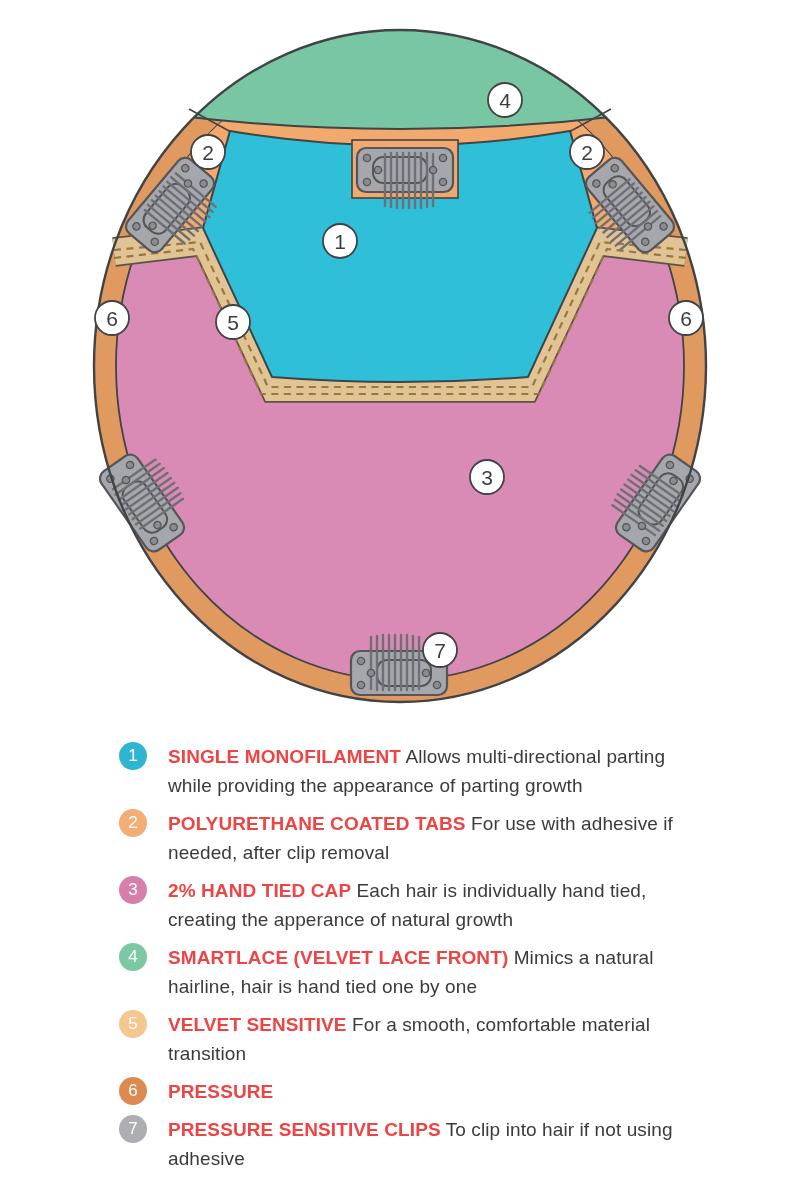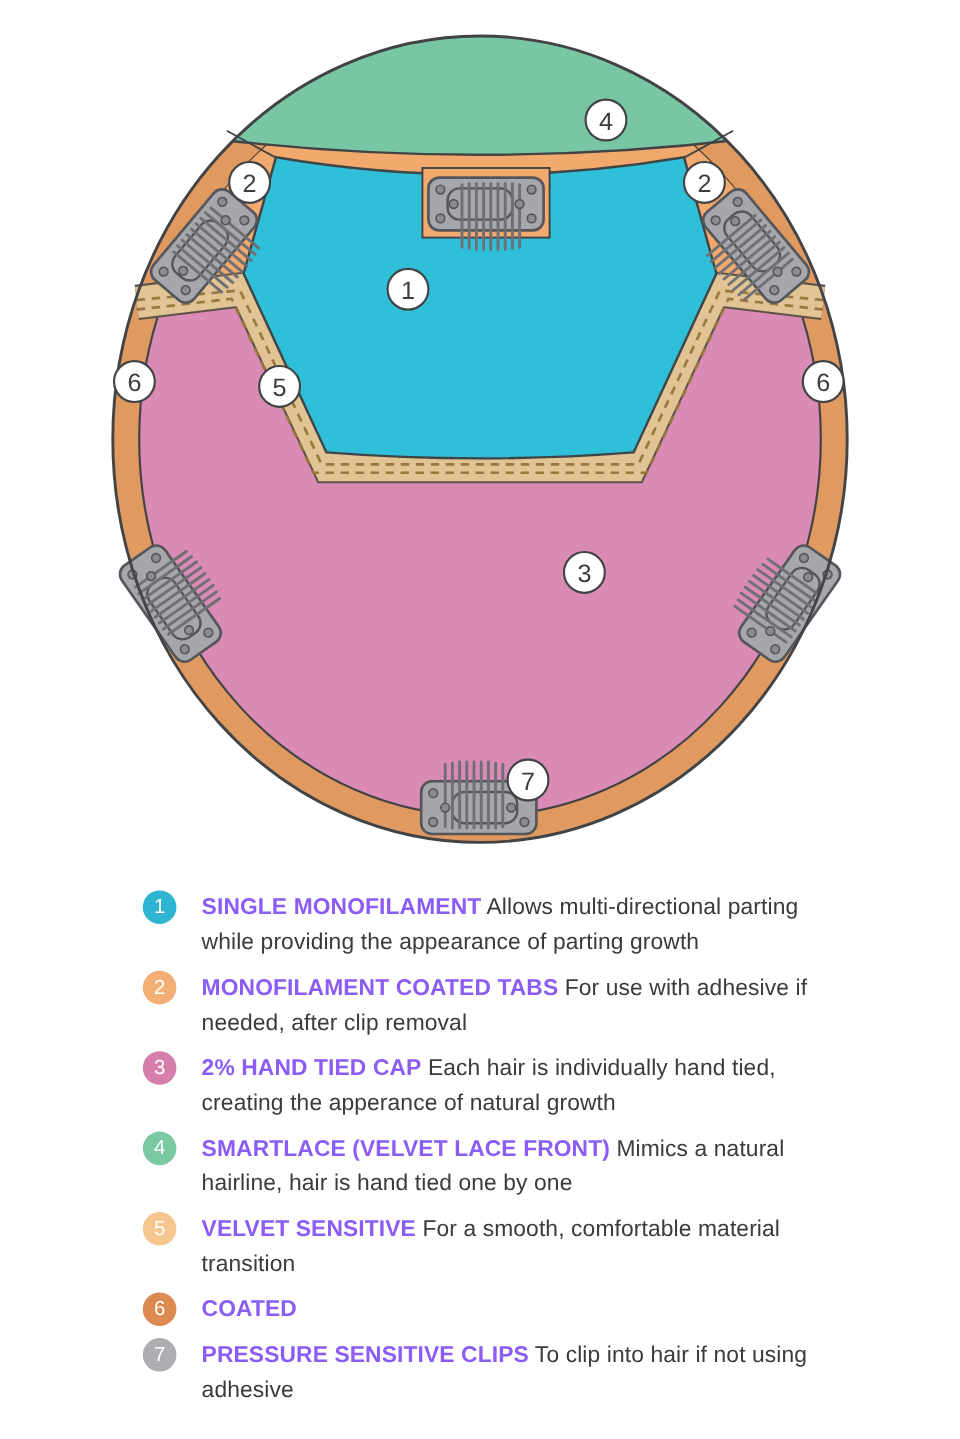--- a/index.html
+++ b/index.html
@@ -18,21 +18,21 @@
   .legend-item{display:flex;align-items:flex-start;margin-bottom:9px;}
   .legend-dot{
     width:28px;height:28px;border-radius:50%;flex:0 0 28px;
     display:flex;align-items:center;justify-content:center;
     color:#ffffff;font-size:17px;font-weight:400;margin-top:0px;
   }
   .legend-text{
     margin-left:21px;width:540px;font-size:19px;line-height:29px;
     color:#3b3a3c;letter-spacing:0.1px;
   }
-  .legend-title{font-weight:700;color:#8b5cf6;}
+  .legend-title{font-weight:700;color:#ef4444;}
   .legend-desc{font-weight:400;}
 </style>
 </head>
 <body>
 
 <div class="diagram-wrap">
 <svg width="800" height="722" viewBox="0 0 800 722" xmlns="http://www.w3.org/2000/svg">
   <defs>
     <clipPath id="outerClip">
           <ellipse cx="400" cy="366" rx="306" ry="336"></ellipse>
@@ -139,35 +139,35 @@
 </svg>
 </div>
 
 <div class="legend">
   <div class="legend-item">
     <div class="legend-dot" style="background: rgb(47, 181, 209);">1</div>
     <div class="legend-text"><span class="legend-title">SINGLE MONOFILAMENT</span><span class="legend-desc"> Allows multi-directional parting while providing the appearance of parting growth</span></div>
   </div>
   <div class="legend-item">
     <div class="legend-dot" style="background: rgb(242, 174, 116);">2</div>
-    <div class="legend-text"><span class="legend-title">MONOFILAMENT COATED TABS</span><span class="legend-desc"> For use with adhesive if needed, after clip removal</span></div>
+    <div class="legend-text"><span class="legend-title">POLYURETHANE COATED TABS</span><span class="legend-desc"> For use with adhesive if needed, after clip removal</span></div>
   </div>
   <div class="legend-item">
     <div class="legend-dot" style="background: rgb(214, 127, 173);">3</div>
     <div class="legend-text"><span class="legend-title">2% HAND TIED CAP</span><span class="legend-desc"> Each hair is individually hand tied, creating the apperance of natural growth</span></div>
   </div>
   <div class="legend-item">
     <div class="legend-dot" style="background: rgb(124, 200, 163);">4</div>
     <div class="legend-text"><span class="legend-title">SMARTLACE (VELVET LACE FRONT)</span><span class="legend-desc"> Mimics a natural hairline, hair is hand tied one by one</span></div>
   </div>
   <div class="legend-item">
     <div class="legend-dot" style="background: rgb(245, 198, 143);">5</div>
     <div class="legend-text"><span class="legend-title">VELVET SENSITIVE</span><span class="legend-desc"> For a smooth, comfortable material transition</span></div>
   </div>
   <div class="legend-item">
     <div class="legend-dot" style="background: rgb(221, 138, 82);">6</div>
-    <div class="legend-text"><span class="legend-title">COATED</span><span class="legend-desc"></span></div>
+    <div class="legend-text"><span class="legend-title">PRESSURE</span><span class="legend-desc"></span></div>
   </div>
   <div class="legend-item">
     <div class="legend-dot" style="background: rgb(172, 174, 179);">7</div>
     <div class="legend-text"><span class="legend-title">PRESSURE SENSITIVE CLIPS</span><span class="legend-desc"> To clip into hair if not using adhesive</span></div>
   </div>
 </div>
 
 </body></html>

